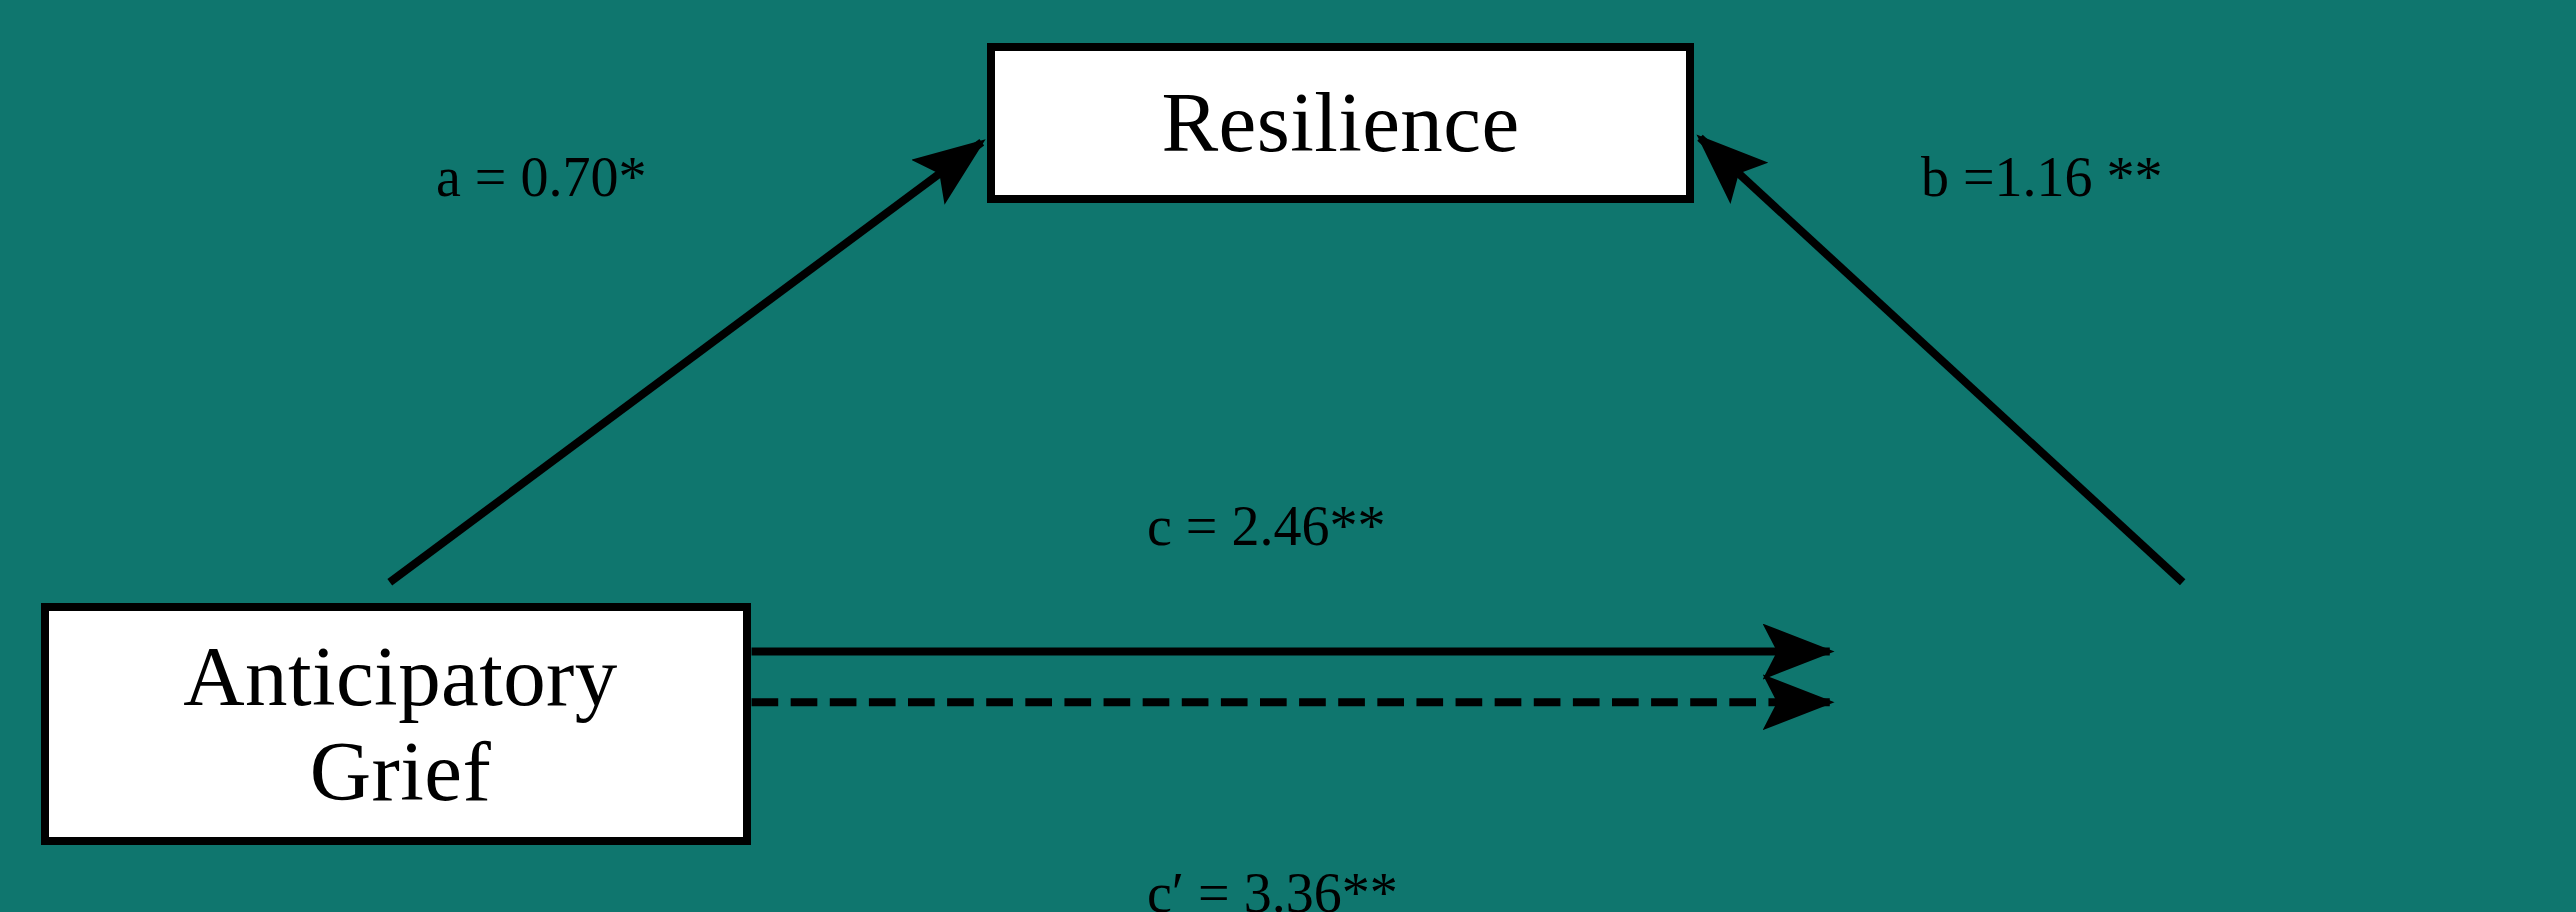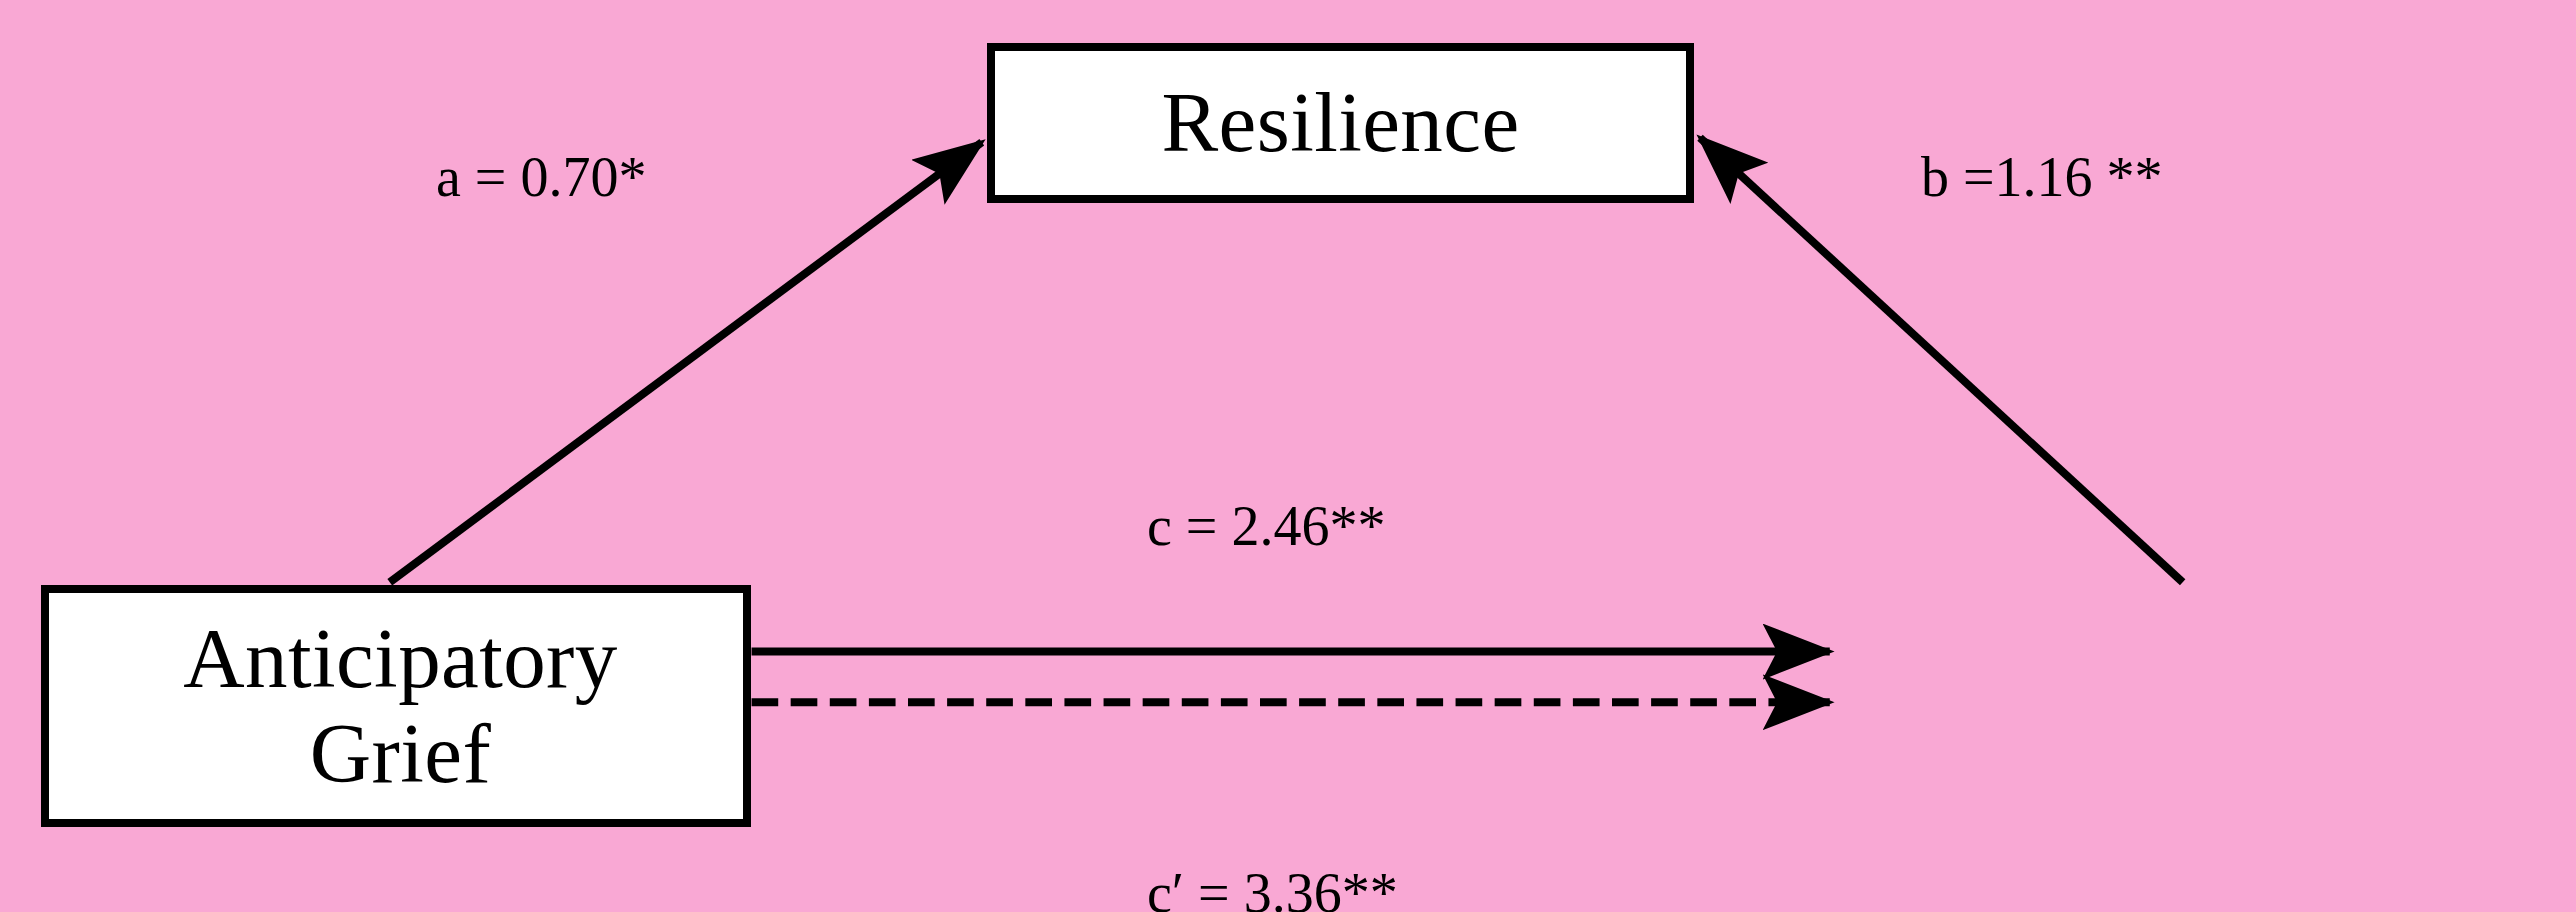--- a/index.html
+++ b/index.html
@@ -9,21 +9,21 @@
     background: #ffffff;
   }
   body {
     font-family: "Liberation Serif", "DejaVu Serif", serif;
     color: #000000;
   }
   #diagram-root {
     position: relative;
     width: 2576px;
     height: 912px;
-    background: #f9a8d4;
+    background: #0f766e;
     overflow: hidden;
   }
   #diagram-svg {
     position: absolute;
     left: 0;
     top: 0;
     width: 2576px;
     height: 912px;
   }
   .node-box {
@@ -46,21 +46,21 @@
     letter-spacing: 0.4px;
   }
   #node-resilience {
     left: 987px;
     top: 43px;
     width: 707px;
     height: 160px;
   }
   #node-anticipatory-grief {
     left: 41px;
-    top: 585px;
+    top: 603px;
     width: 710px;
     height: 242px;
     padding-left: 9px;
   }
   #node-mental-health {
     left: 1834px;
     top: 585px;
     width: 702px;
     height: 242px;
   }

